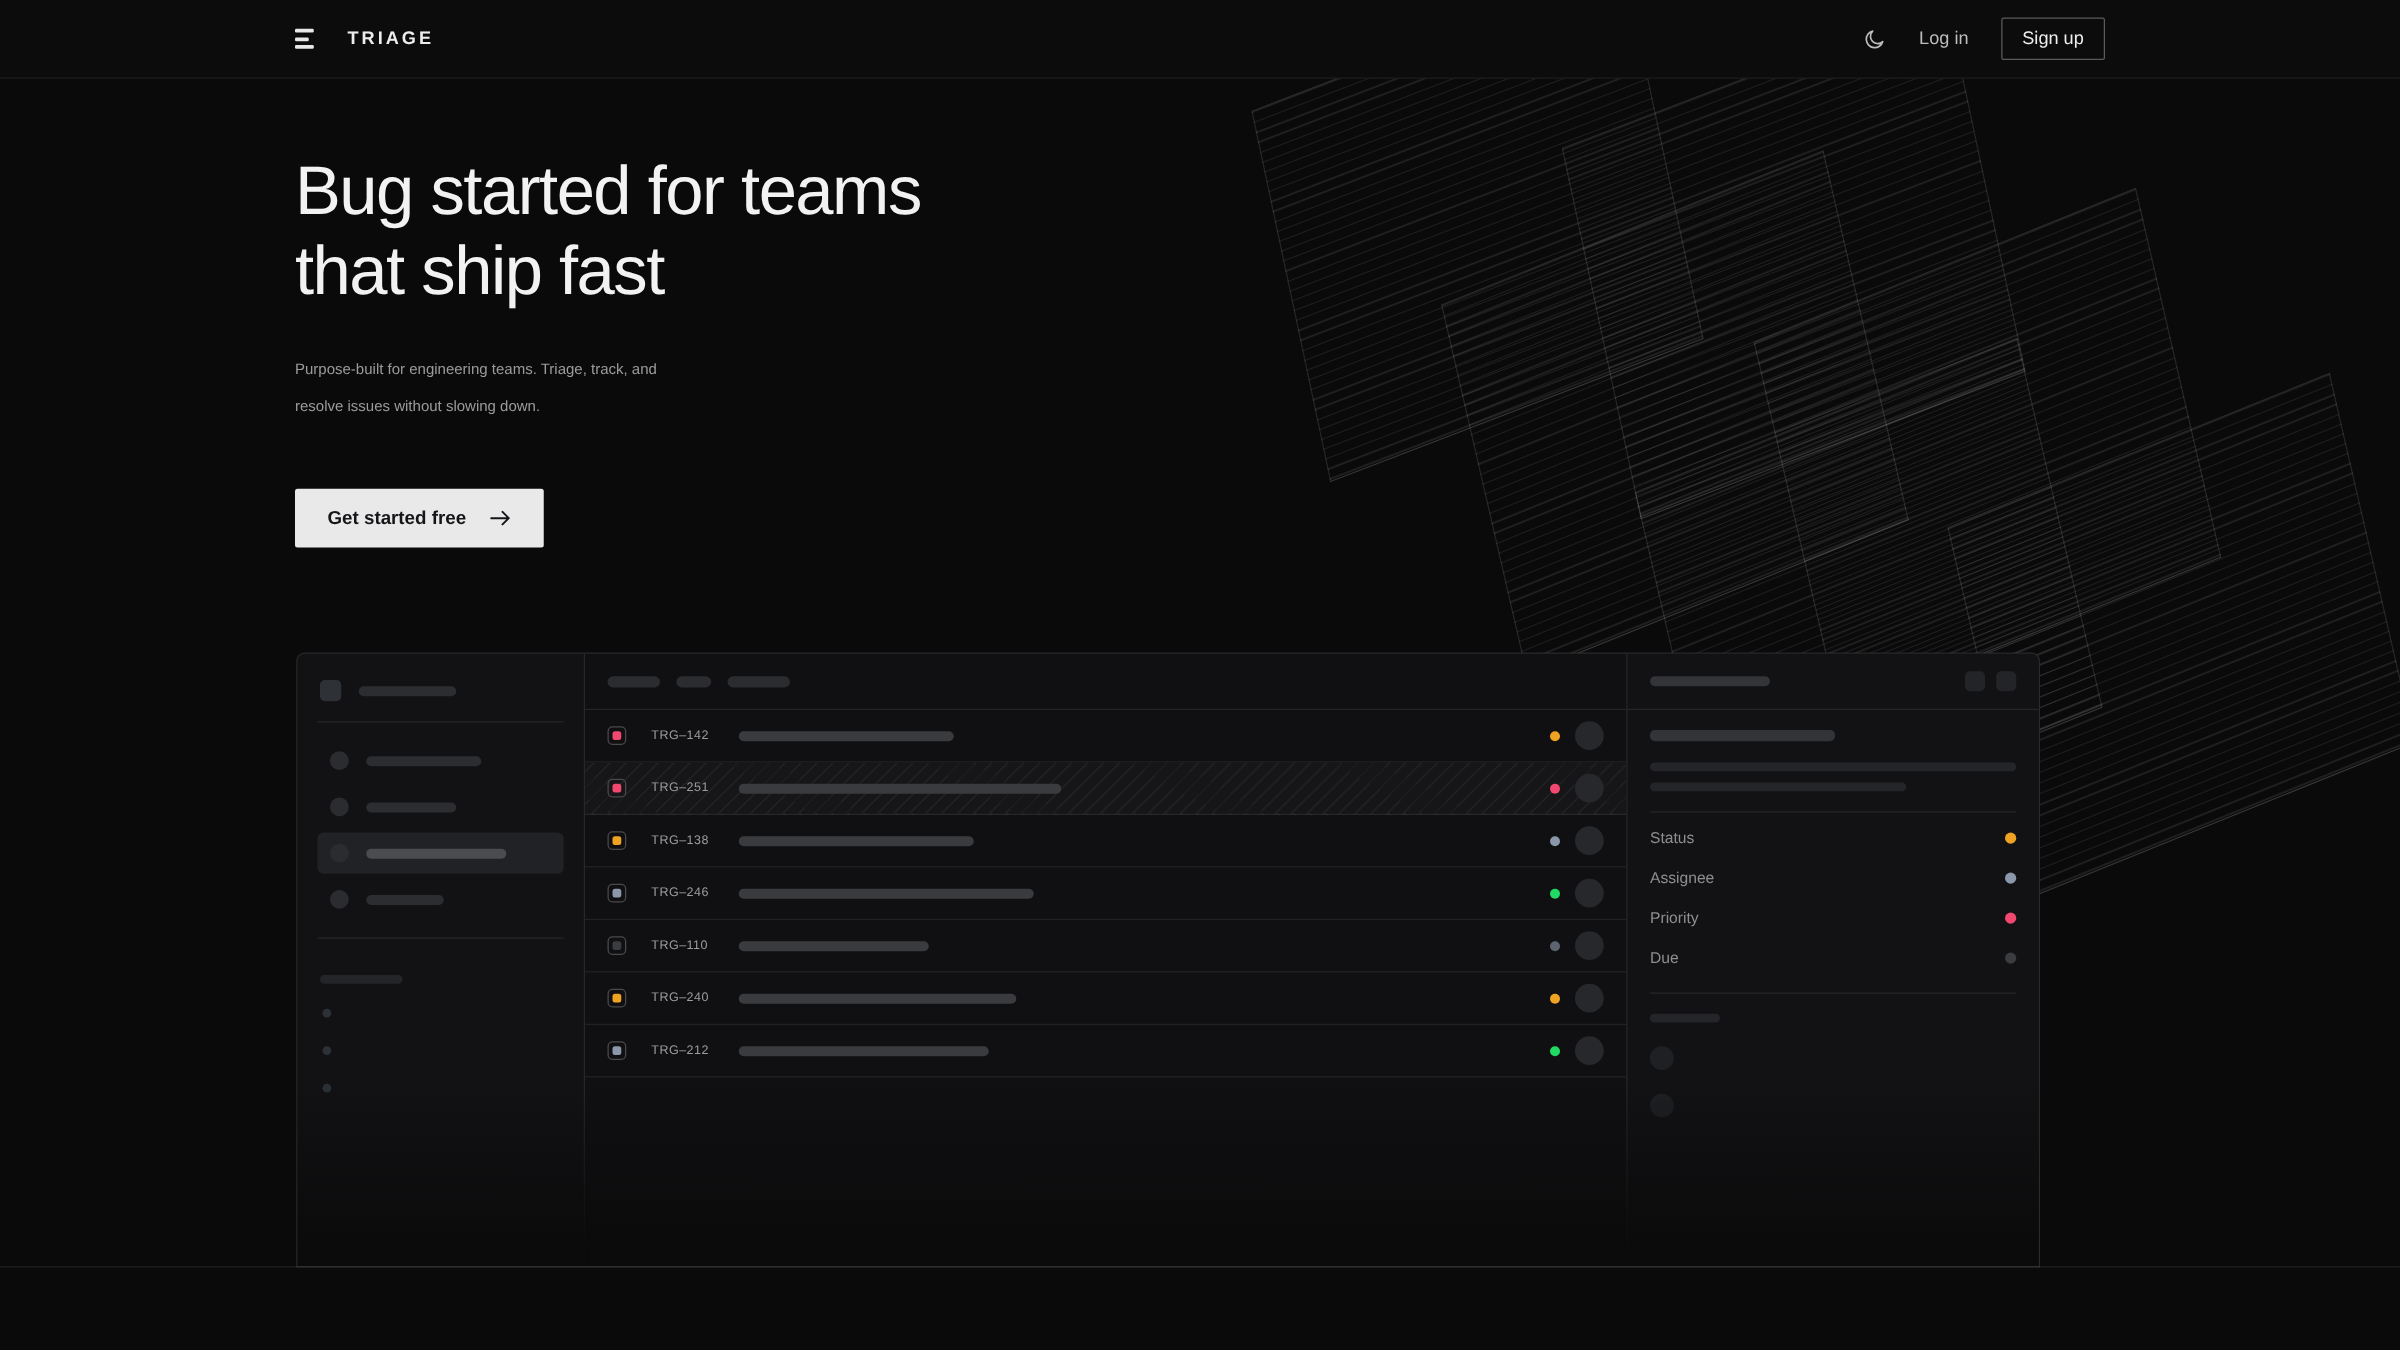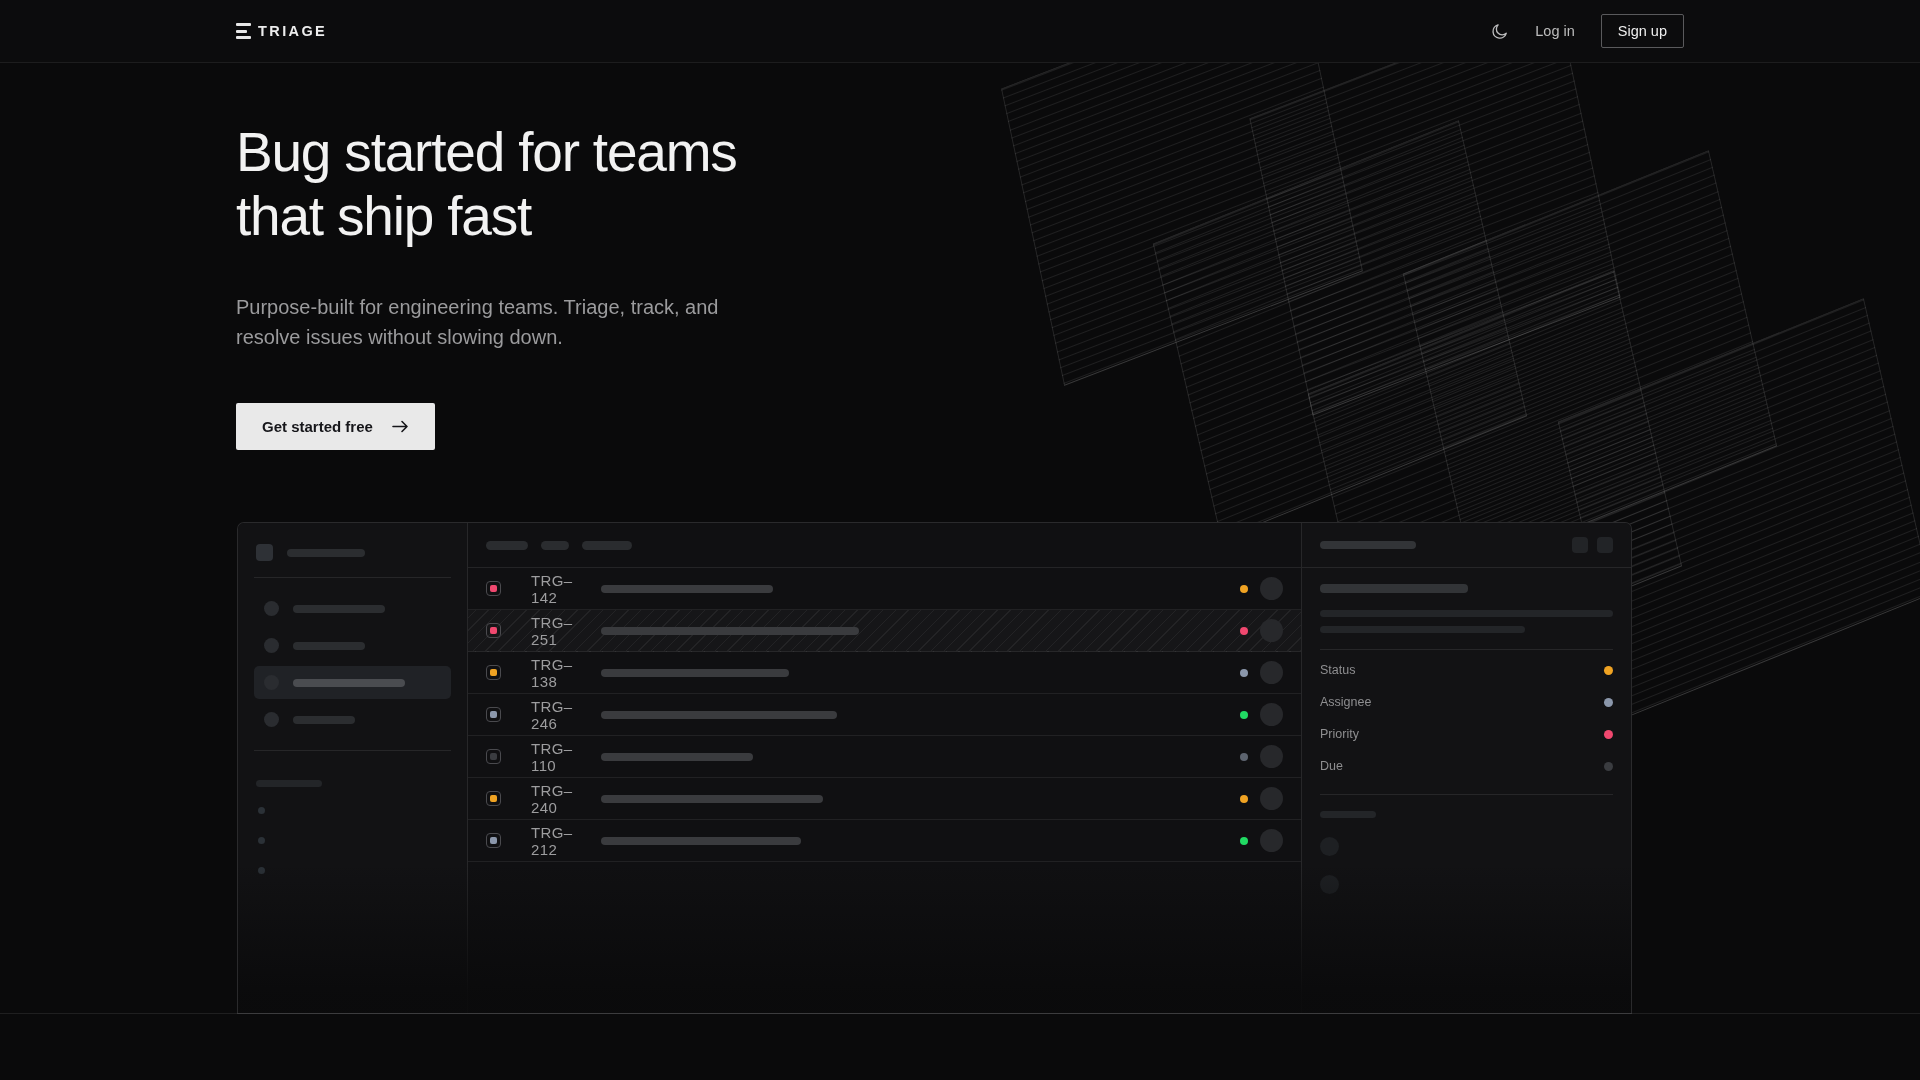--- a/index.html
+++ b/index.html
@@ -37,21 +37,21 @@
             transform: rotate(-22deg) skewX(-9deg); }
 
   
   .header {
     position: absolute; left: 0; top: 0; width: 1920px; height: 63px;
     border-bottom: 1px solid rgba(255,255,255,0.07);
     background: #0c0c0d;
     display: flex; align-items: center;
     z-index: 5;
   }
-  .brand { position: absolute; left: 236px; display: flex; align-items: center; gap: 7px; }
+  .brand { position: absolute; left: 236px; display: flex; align-items: center; gap: 27px; }
   .brand-mark { width: 15px; height: 16px; display: flex; flex-direction: column; justify-content: space-between; }
   .brand-mark i { display: block; height: 3px; background: #e8e8e8; border-radius: 1px; }
   .brand-mark i:nth-child(1) { width: 15px; }
   .brand-mark i:nth-child(2) { width: 11px; }
   .brand-mark i:nth-child(3) { width: 15px; }
   .brand-name {
     color: #ededed; font-size: 14.5px; font-weight: bold;
     letter-spacing: 2.4px;
   }
   .header-right { position: absolute; right: 236px; display: flex; align-items: center; gap: 26px; }
@@ -64,22 +64,22 @@
     font-family: "Liberation Sans", sans-serif;
   }
 
   
   .hero { position: absolute; left: 236px; top: 120px; z-index: 4; }
   .hero-title {
     color: #f2f2f2; font-size: 55px; line-height: 64px;
     font-weight: normal; letter-spacing: -1.2px; white-space: pre-line;
   }
   .hero-sub {
-    color: #9b9b9d; font-size: 20px; line-height: 30px;
-    margin-top: 44px; white-space: pre-line;
+    color: #9b9b9d; font-size: 12px; line-height: 30px;
+    margin-top: 32px; white-space: pre-line;
   }
   .cta-btn {
     margin-top: 51px;
     display: inline-flex; align-items: center; gap: 19px;
     background: #e9e9e9; color: #16161a;
     font-size: 15px; font-weight: bold;
     padding: 15px 26px; border: none; border-radius: 2px; cursor: pointer;
     font-family: "Liberation Sans", sans-serif;
   }
 
@@ -138,22 +138,22 @@
       rgba(255,255,255,0) 9px);
     background-color: #161618;
   }
   .prio-badge {
     width: 15px; height: 15px; border-radius: 4px;
     border: 1px solid #4a4a4e; flex: none;
     display: flex; align-items: center; justify-content: center;
   }
   .prio-badge i { width: 7px; height: 7px; border-radius: 2px; display: block; }
   .row-id {
-    color: #9d9d9f; font-size: 15px; letter-spacing: 0.4px;
-    margin-left: 30px; width: 57px; flex: none;
+    color: #9d9d9f; font-size: 10px; letter-spacing: 0.4px;
+    margin-left: 20px; width: 57px; flex: none;
   }
   .row-title { height: 8px; border-radius: 4px; background: #3a3b3e; margin-left: 13px; }
   .row-right { margin-left: auto; display: flex; align-items: center; gap: 12px; }
   .status-dot { width: 8px; height: 8px; border-radius: 50%; flex: none; }
   .row-avatar { width: 23px; height: 23px; border-radius: 50%; background: #27282b; flex: none; }
 
   
   .mk-detail {
     width: 330px; flex: none; border-left: 1px solid rgba(255,255,255,0.09);
     display: flex; flex-direction: column; background: #121214;

